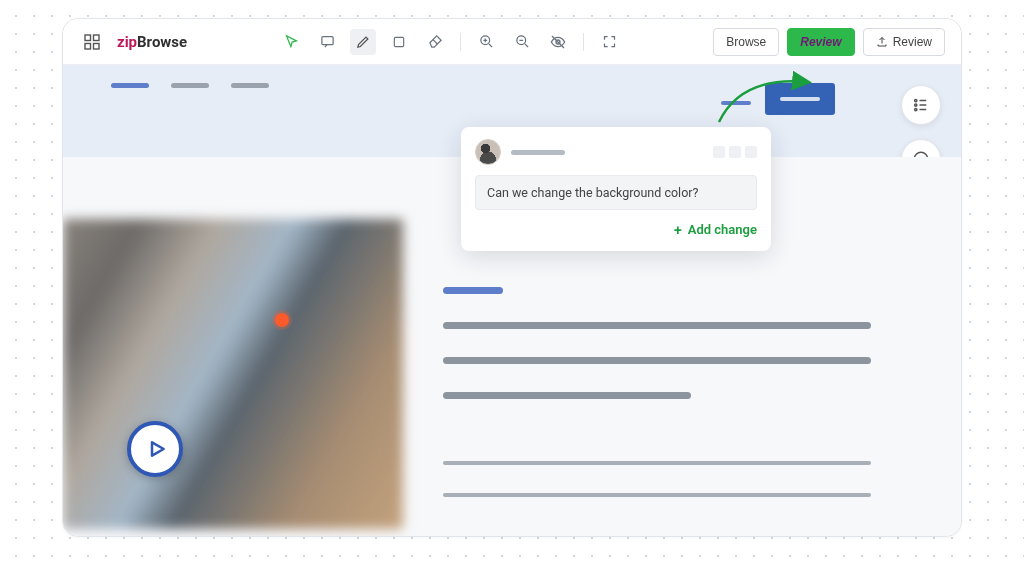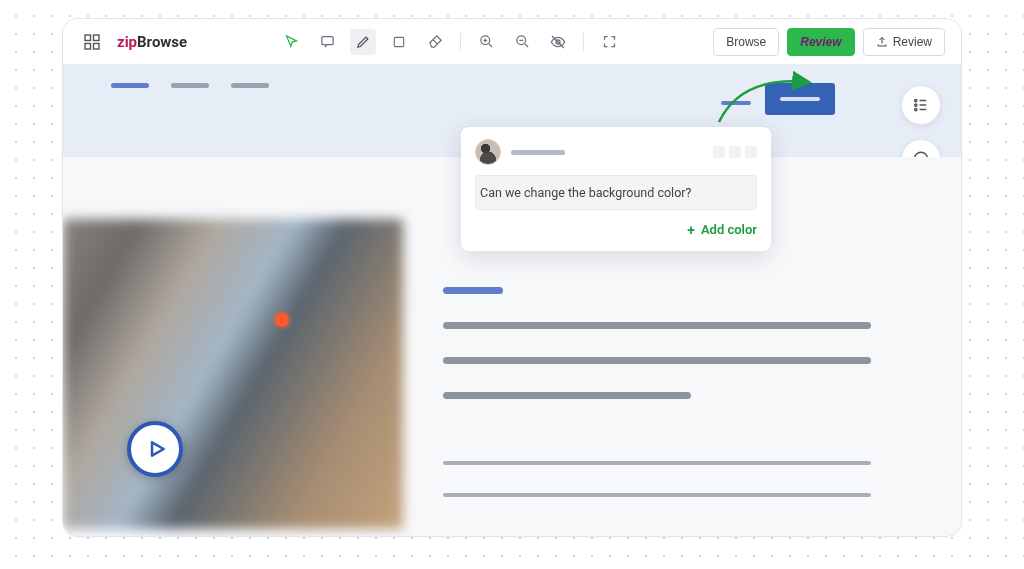--- a/index.html
+++ b/index.html
@@ -192,21 +192,21 @@
                       radial-gradient(circle at 50% 80%, #4a4a4a 0 34%, transparent 35%);
     border:1px solid #d7cfc6;
   }
   .name-skel { width:54px;height:5px;border-radius:3px;background:#b5bbc3; }
   .pop-dots { margin-left:auto; display:flex; gap:4px; }
   .pop-dots span { width:12px;height:12px;background:#eef0f3;border-radius:2px; }
   .comment-text {
     background:#f3f4f6;
     border:1px solid #e7e9ec;
     border-radius:4px;
-    padding:9px 4px;
+    padding:9px 11px;
     font-size:12.5px;
     color:#444;
   }
   .add-reply {
     margin-top:12px;
     display:flex;justify-content:flex-end;align-items:center;
     gap:6px;
     color:#1a9e3e;
     font-size:13px;
     font-weight:600;
@@ -372,17 +372,17 @@
       <div class="name-skel"></div>
       <div class="pop-dots">
           <span></span>
           <span></span>
           <span></span>
         </div>
     </div>
     <div class="comment-text">Can we change the background color?</div>
     <div class="add-reply">
       <span class="plus">+</span>
-      <span>Add color</span>
+      <span>Add change</span>
     </div>
   </div>
 
 </div>
 
 </body></html>

